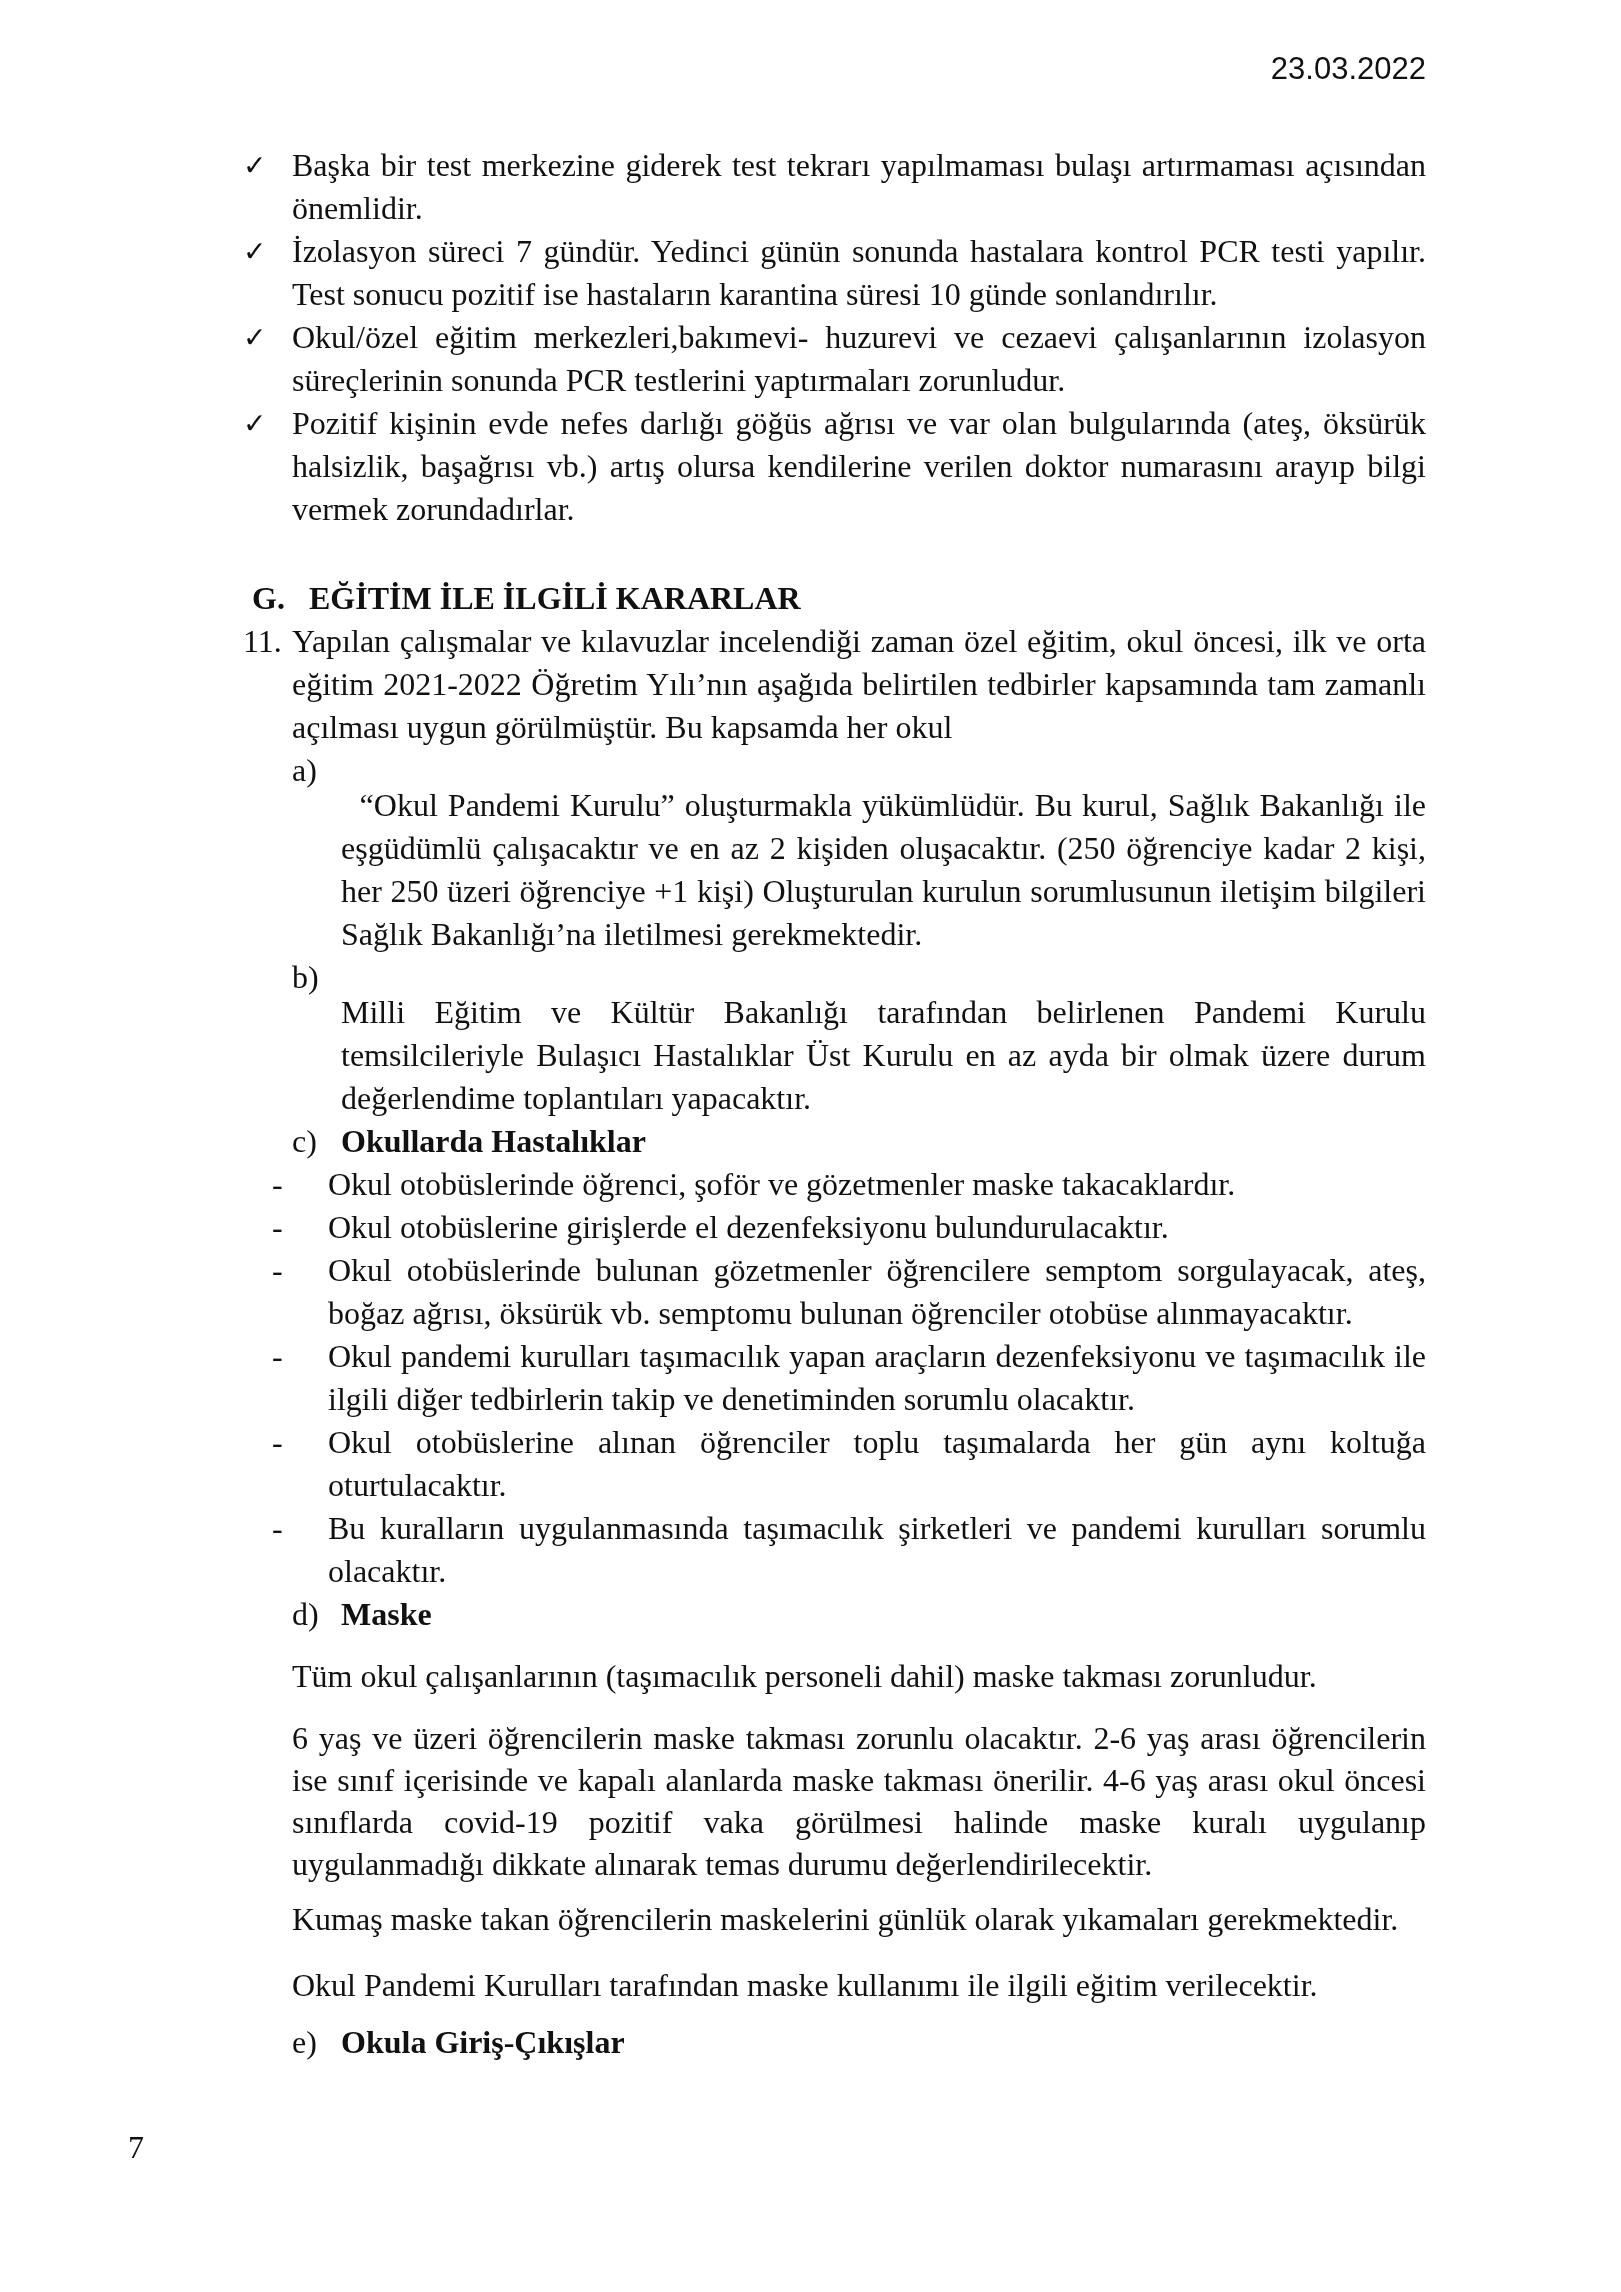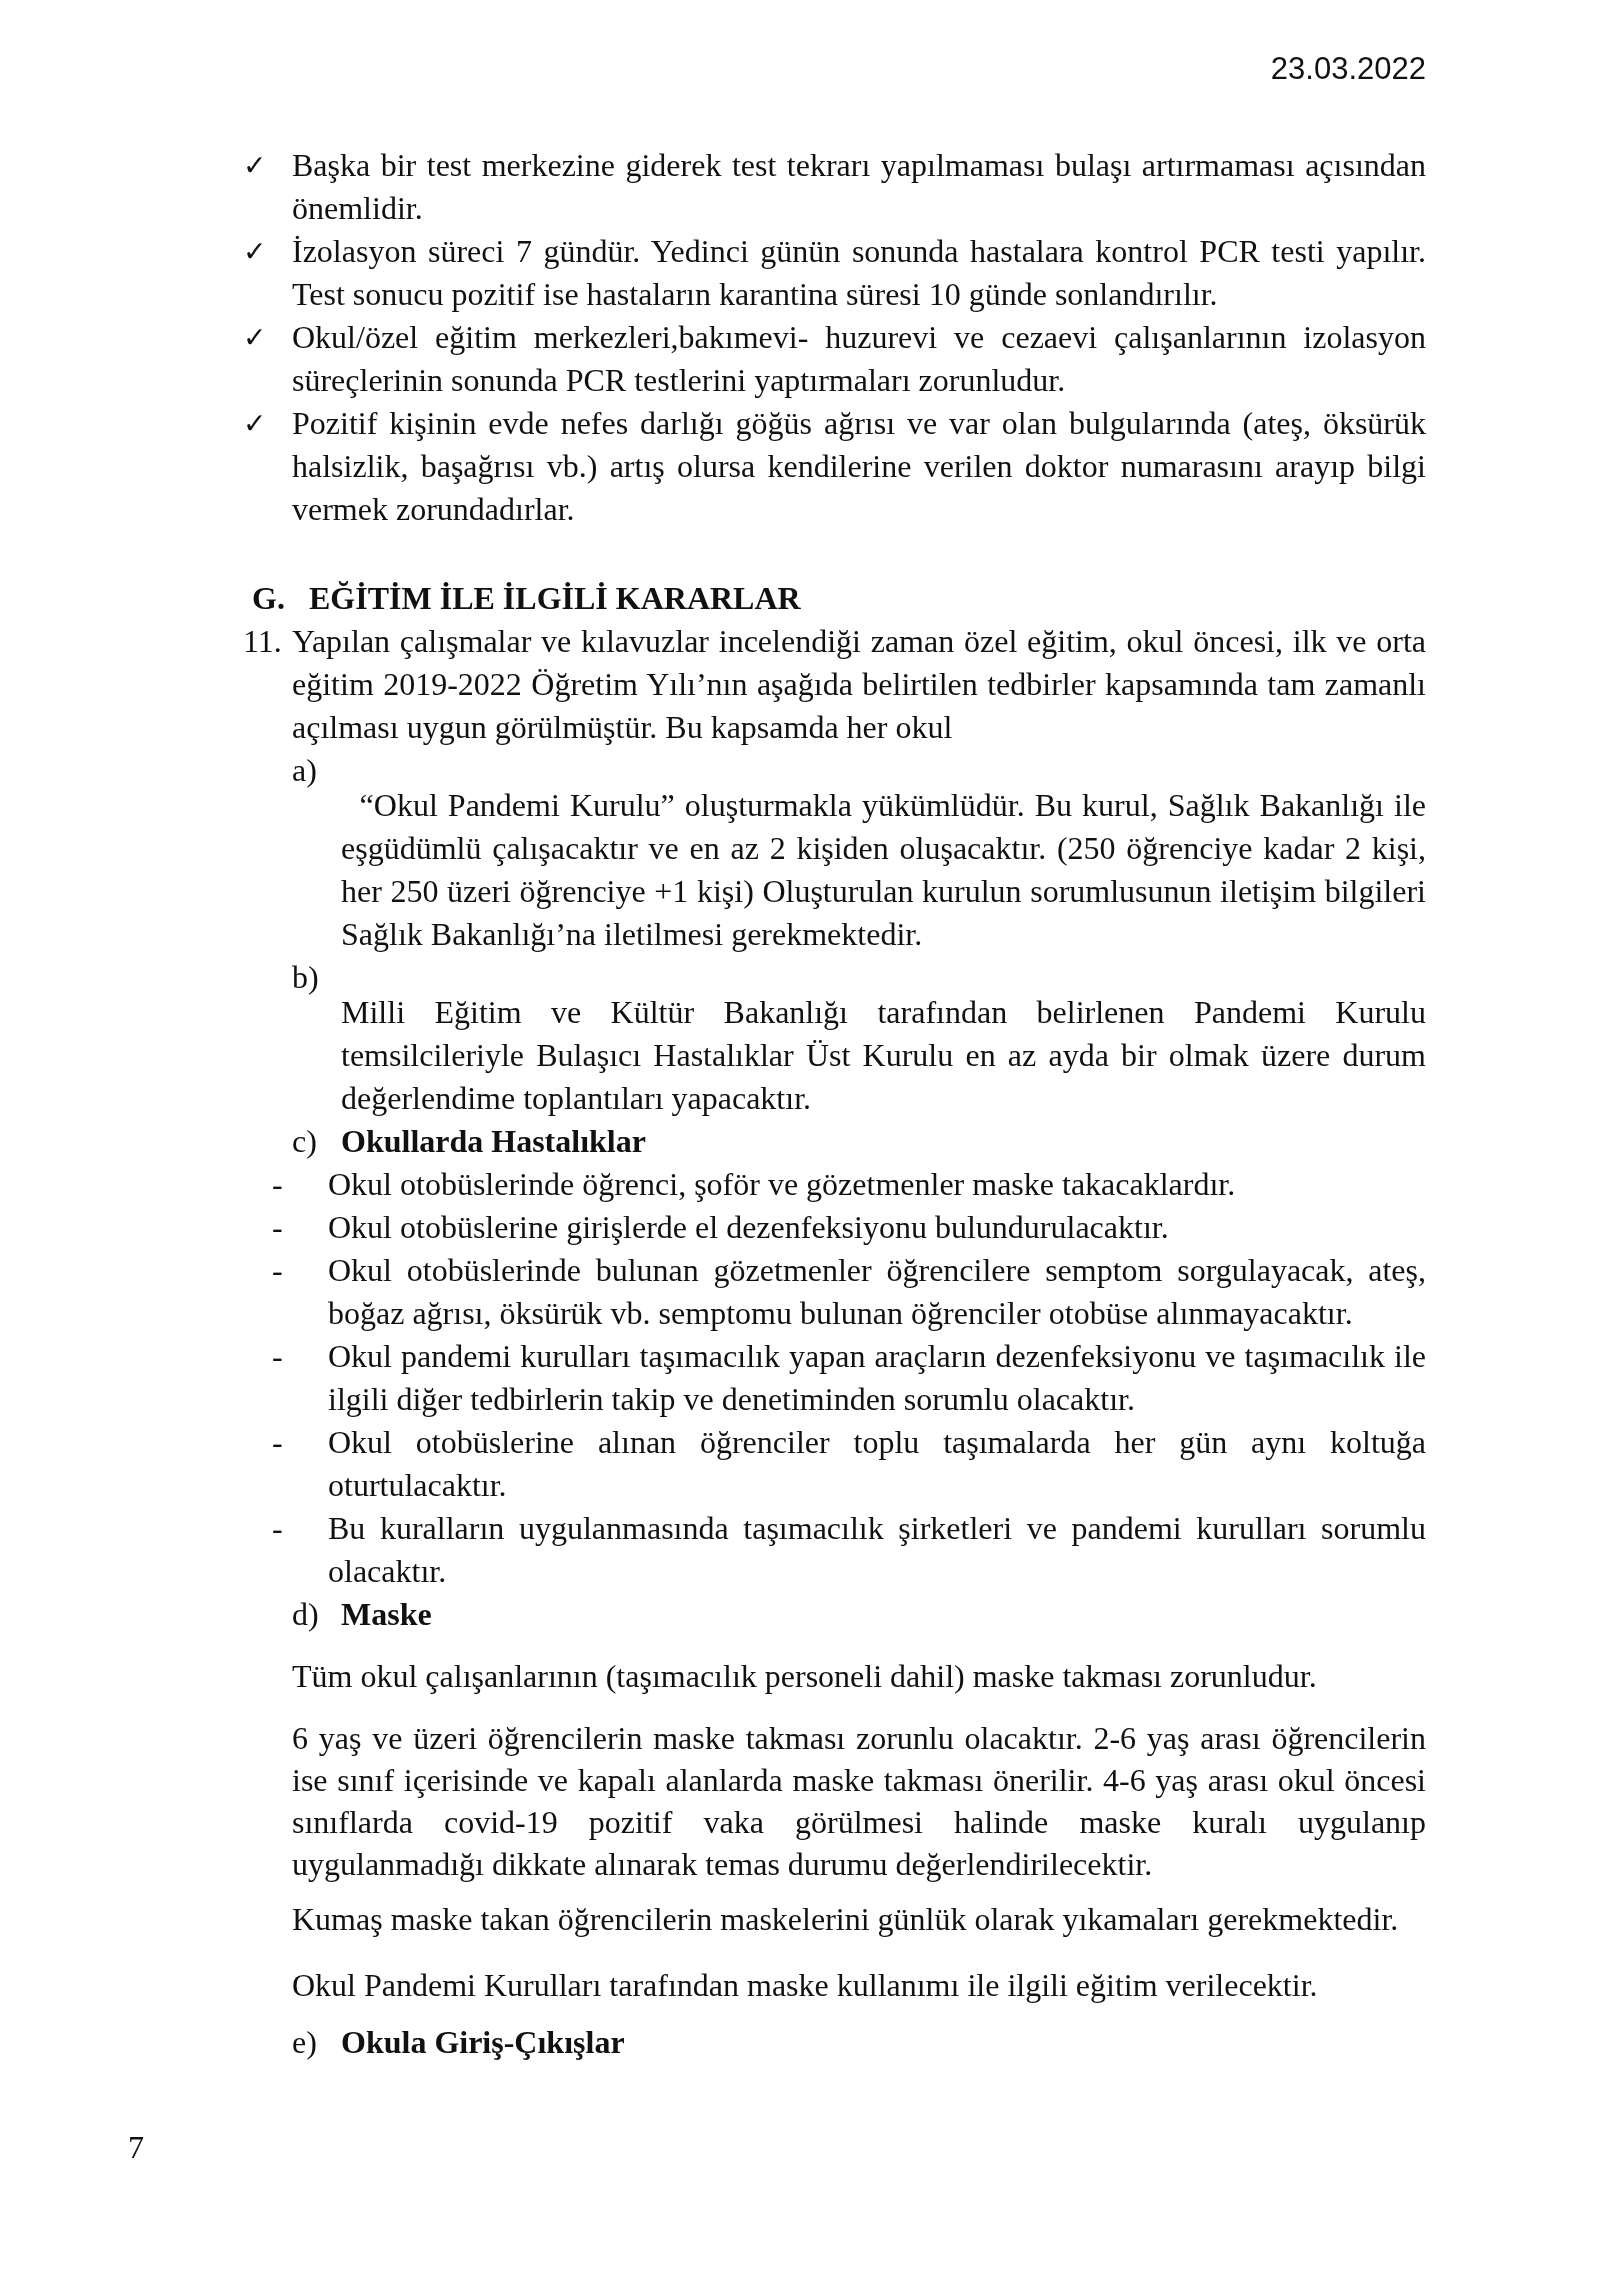--- a/index.html
+++ b/index.html
@@ -95,21 +95,21 @@
 </div>
 
 <div class="row heading-row">
   <span class="marker">G.</span>
   <span>EĞİTİM İLE İLGİLİ KARARLAR</span>
 </div>
 
 <div>
   <div class="row num-row">
     <span class="marker">11.</span>
-    <span class="rbody">Yapılan çalışmalar ve kılavuzlar incelendiği zaman özel eğitim, okul öncesi, ilk ve orta eğitim 2019-2022 Öğretim Yılı’nın aşağıda belirtilen tedbirler kapsamında tam zamanlı açılması uygun görülmüştür. Bu kapsamda her okul</span>
+    <span class="rbody">Yapılan çalışmalar ve kılavuzlar incelendiği zaman özel eğitim, okul öncesi, ilk ve orta eğitim 2021-2022 Öğretim Yılı’nın aşağıda belirtilen tedbirler kapsamında tam zamanlı açılması uygun görülmüştür. Bu kapsamda her okul</span>
   </div>
 
   <div class="row sub-row">
     <span class="marker">a)</span>
     <span class="rbody indent-first">“Okul Pandemi Kurulu” oluşturmakla yükümlüdür. Bu kurul, Sağlık Bakanlığı ile eşgüdümlü çalışacaktır ve en az 2 kişiden oluşacaktır. (250 öğrenciye kadar 2 kişi, her 250 üzeri öğrenciye +1 kişi) Oluşturulan kurulun sorumlusunun iletişim bilgileri Sağlık Bakanlığı’na iletilmesi gerekmektedir.</span>
   </div>
 
   <div class="row sub-row">
     <span class="marker">b)</span>
     <span class="rbody">Milli Eğitim ve Kültür Bakanlığı tarafından belirlenen Pandemi Kurulu temsilcileriyle Bulaşıcı Hastalıklar Üst Kurulu en az ayda bir olmak üzere durum değerlendime toplantıları yapacaktır.</span>

